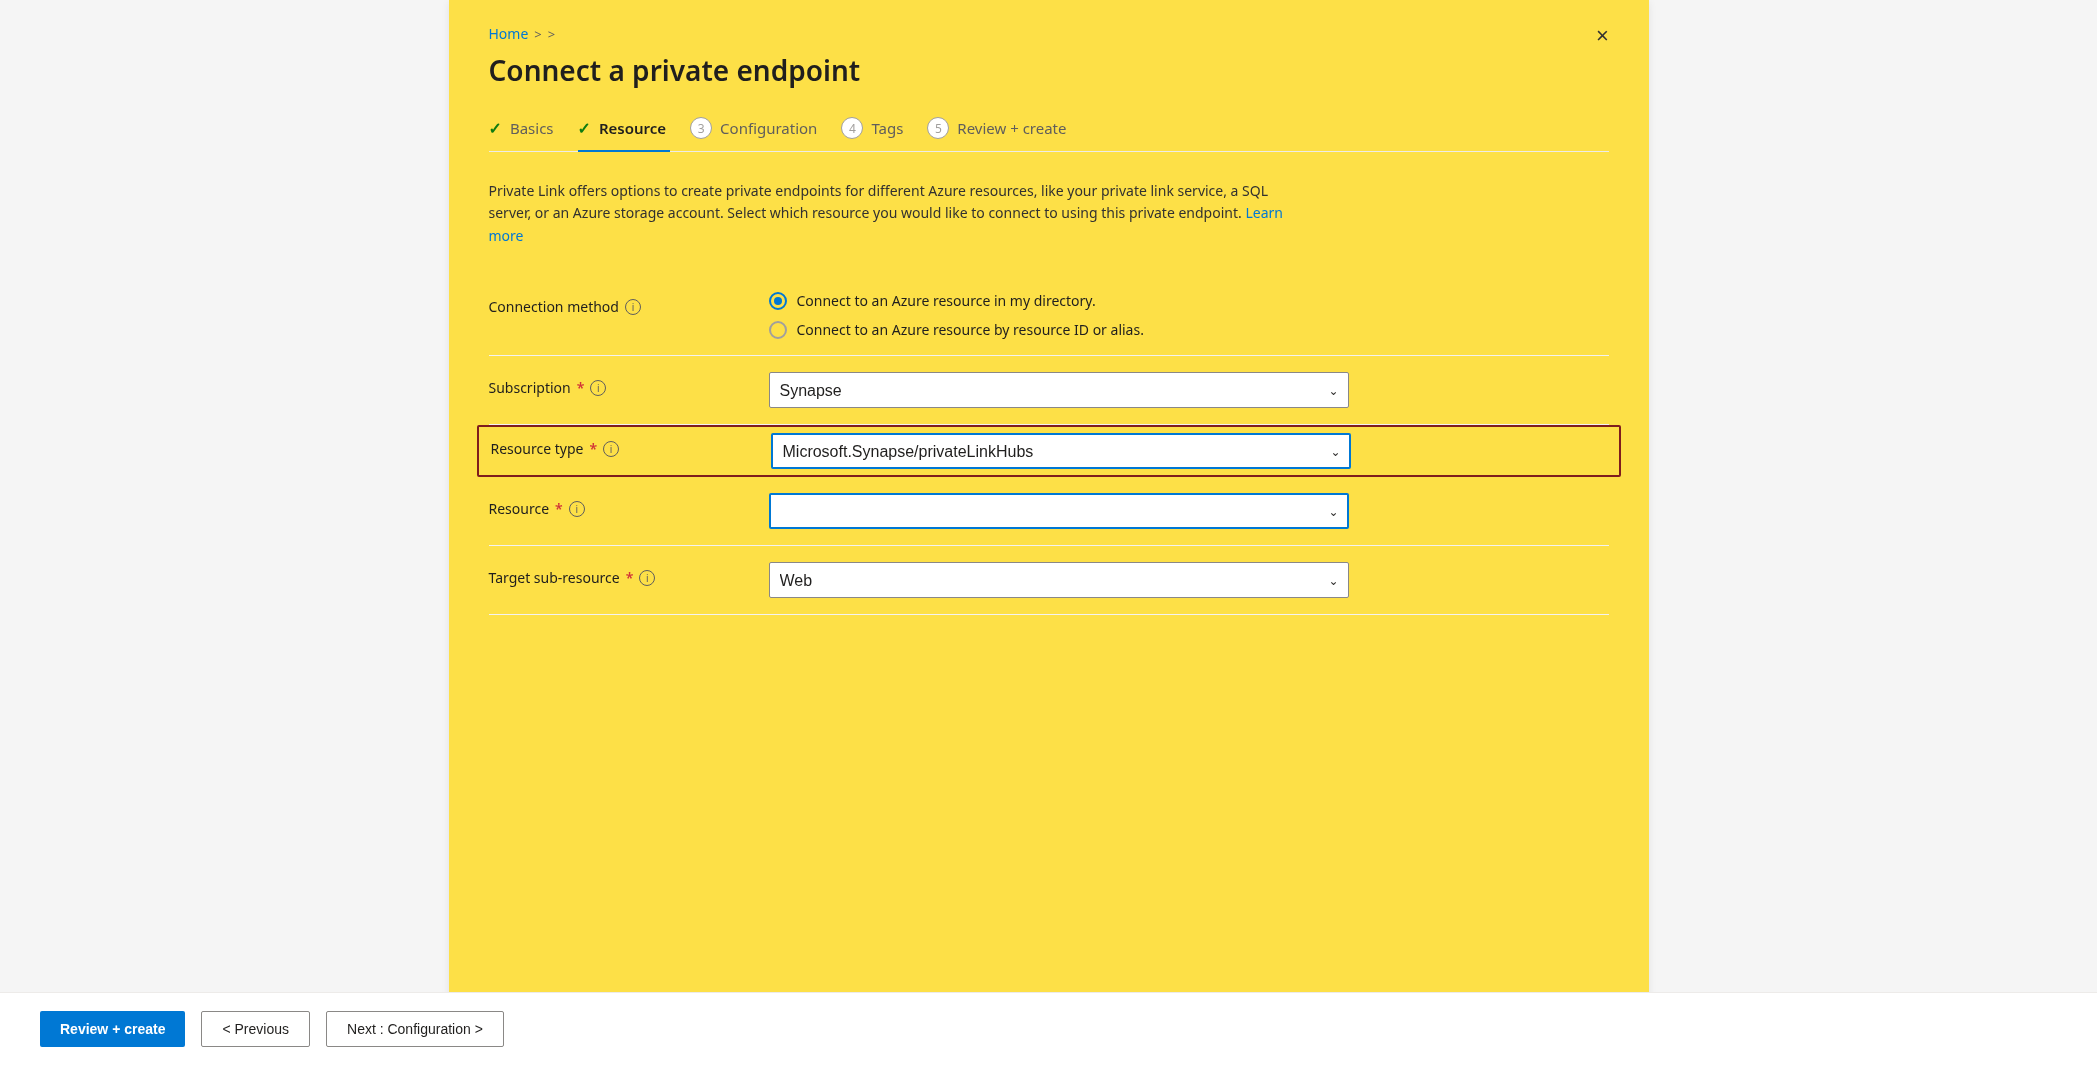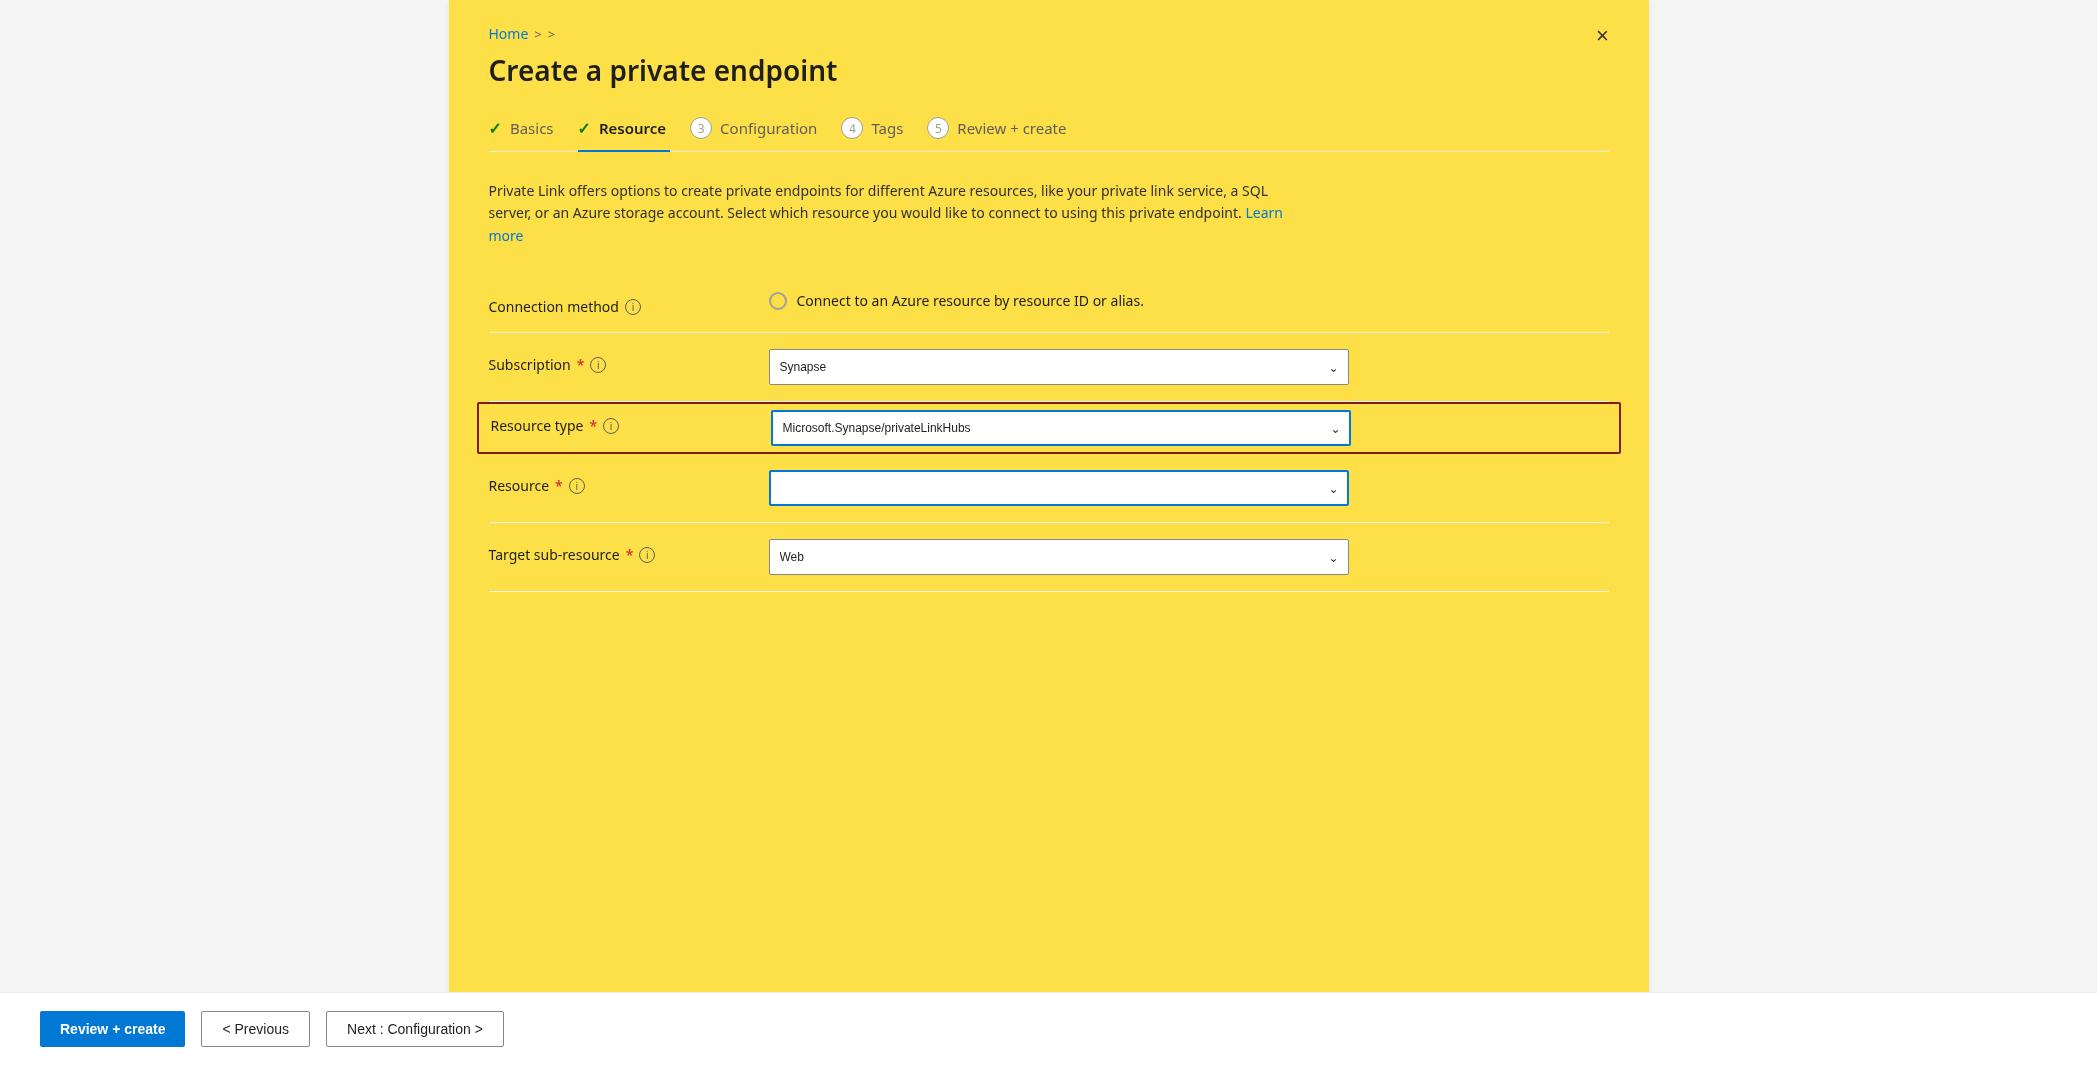--- a/index.html
+++ b/index.html
@@ -214,21 +214,21 @@
     .select-wrapper {
       position: relative;
       width: 100%;
     }
     .select-field {
       width: 100%;
       height: 36px;
       border: 1px solid #8a8886;
       border-radius: 2px;
       padding: 0 36px 0 10px;
-      font-size: 12px;
+      font-size: 16px;
       color: #201f1e;
       background: #fff;
       appearance: none;
       cursor: pointer;
       outline: none;
     }
     .select-field.active-border {
       border-color: #0078d4;
       border-width: 2px;
     }
@@ -282,21 +282,21 @@
 <div class="panel">
 
   <div class="breadcrumb">
     <a>Home</a>
     <span>&gt;</span>
     <span>&gt;</span>
   </div>
 
   <button class="close-btn">×</button>
 
-  <h1 class="page-title">Create a private endpoint</h1>
+  <h1 class="page-title">Connect a private endpoint</h1>
 
   <div class="wizard-steps">
     <div class="step">
       <span class="step-check">✓</span>
       <span>Basics</span>
     </div>
     <span class="step-separator"></span>
     <div class="step active">
       <span class="step-check">✓</span>
       <span>Resource</span>
@@ -324,20 +324,24 @@
   </div>
 
   <div class="form-section">
 
     <div class="form-row">
       <div class="form-label">
         <span>Connection method</span>
         <span class="info-icon">i</span>
       </div>
       <div class="form-control-area radio-group">
+        <label class="radio-option">
+          <span class="radio-circle selected"></span>
+          <span>Connect to an Azure resource in my directory.</span>
+        </label>
         <label class="radio-option">
           <span class="radio-circle unselected"></span>
           <span>Connect to an Azure resource by resource ID or alias.</span>
         </label>
       </div>
     </div>
 
     <div class="form-row">
       <div class="form-label">
         <span>Subscription</span>

